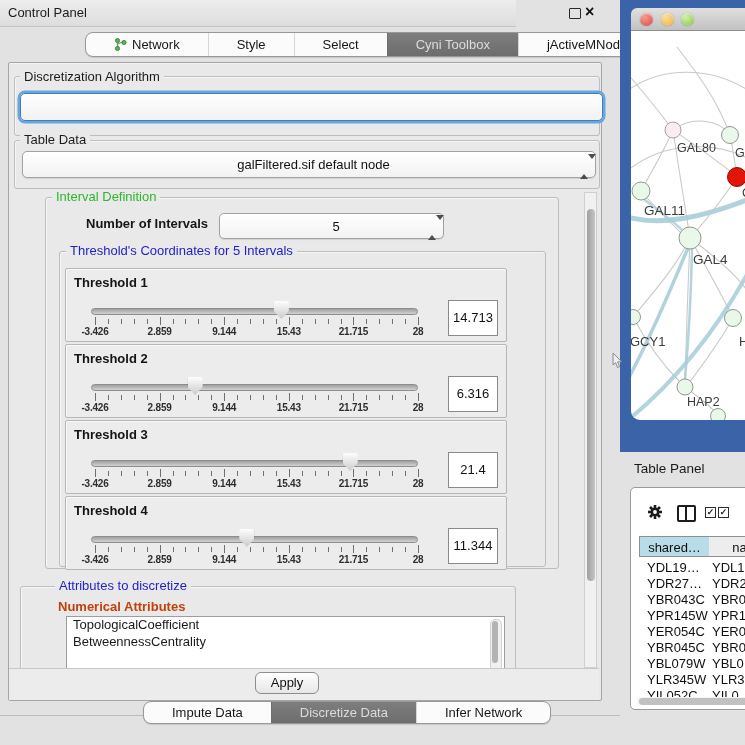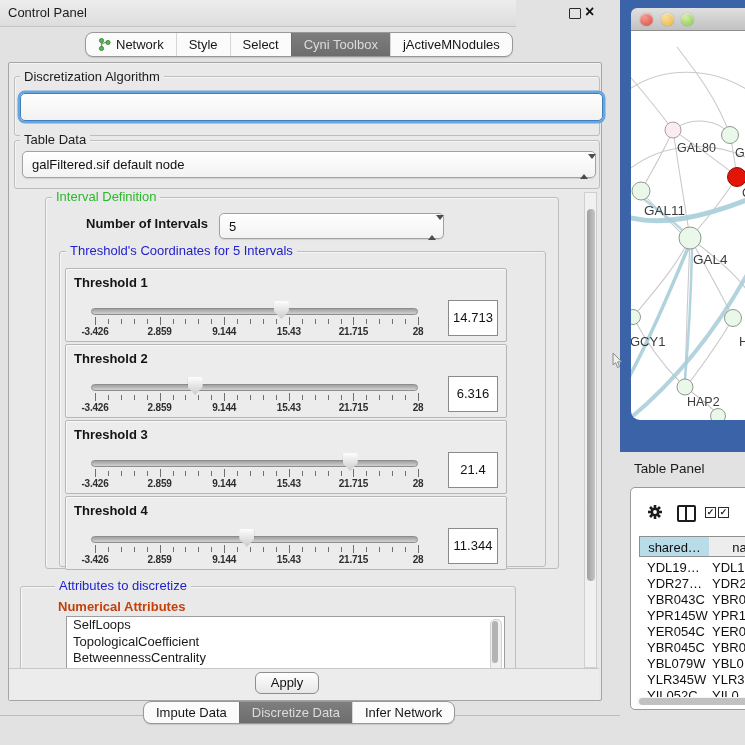--- a/index.html
+++ b/index.html
@@ -10,35 +10,35 @@
   
   #left-panel{left:0;top:0;width:620px;height:745px;background:#e2e2e2;}
   #cp-titlebar{left:0;top:0;width:516px;height:26px;
       background:linear-gradient(#ededed,#dddddd);border-bottom:1px solid #c4c4c4;}
   #cp-title{left:8px;top:5px;font-size:13px;color:#1b1b1b;}
   #float-icon{left:569px;top:8px;width:10px;height:9px;border:1.6px solid #2a2a2a;border-radius:1px;}
   #close-icon{left:585px;top:2px;font-size:16px;font-weight:bold;color:#111;line-height:20px;}
   .tabbar{display:inline-flex;border:1px solid #989898;border-radius:8px;background:#fbfbfb;
       overflow:hidden;box-shadow:0 1px 1px rgba(0,0,0,.12);}
   #tabbar{left:85px;top:32px;height:23px;}
-  .tab{padding:0 12px;line-height:22px;font-size:13px;color:#161616;white-space:nowrap;
+  .tab{padding:0 28px;line-height:22px;font-size:13px;color:#161616;white-space:nowrap;
       border-left:1px solid #d6d6d6;display:flex;align-items:center;}
   .tab:first-child{border-left:none;}
   .tab.sel{background:linear-gradient(#7e7e7e,#6d6d6d);color:#dcdcdc;border-left-color:#6d6d6d;}
   .tab .ticon{margin-right:5px;display:inline-block;width:13px;height:13px;}
   #content-box{left:8px;top:62px;width:592px;height:637px;border:1px solid #a5a5a5;
       background:#e9e9e9;border-radius:2px;box-shadow:inset 0 1px 0 #f4f4f4;}
   .group{border:1px solid #bdbdbd;border-radius:3px;box-shadow:inset 1px 1px 0 rgba(255,255,255,.6);}
   .legend{position:absolute;background:#e9e9e9;padding:0 4px;font-size:13px;color:#1c1c1c;line-height:14px;}
   .legend.green{color:var(--green-title,#2db82d);}
   .legend.blue{color:var(--blue-title,#2222cc);}
   
   .combo{background:linear-gradient(#ffffff,#f2f2f2);border:1px solid #a2a2a2;border-radius:5px;
       font-size:13px;color:#111;display:flex;align-items:center;padding-left:9px;
-      box-shadow:0 1px 1px rgba(0,0,0,.10);}
+      box-shadow:0 1px 1px rgba(0,0,0,.10);justify-content:center;}
   .spin{position:absolute;right:7px;top:50%;transform:translateY(-50%);width:8px;height:12px;}
   .spin .u{width:0;height:0;border-left:4px solid transparent;border-right:4px solid transparent;
       border-bottom:5px solid #4c4c4c;margin-bottom:2px;}
   .spin .d{width:0;height:0;border-left:4px solid transparent;border-right:4px solid transparent;
       border-top:5px solid #4c4c4c;}
   #algo-combo{left:20px;top:93px;width:572px;height:26px;
       box-shadow:0 0 0 2.5px #6ba5dd;border-color:#3f7fc1;}
   #popup{left:12px;top:84px;width:566px;height:50px;background:#fff;border:1px solid #c6c6c6;
       border-radius:4px 4px 9px 9px;box-shadow:0 4px 10px rgba(0,0,0,.30);z-index:6;}
   #pp-placeholder{left:0;right:0;top:3px;text-align:center;color:#b3b3b3;font-size:12.5px;}
@@ -324,21 +324,20 @@
             <div class="th-thumb" style="left: 173.3px;"></div>
             <div class="th-value">11.344</div>
           </div>
         </div>
     </div>
     <div class="abs group" id="attr-group">
       <span class="legend blue" id="ag-legend">Attributes to discretize</span>
       <div class="abs" id="attr-label">Numerical Attributes</div>
       <div class="abs" id="attr-list">
         <div id="attr-items">
-            <div class="attr-item">SelfLoops</div>
             <div class="attr-item">TopologicalCoefficient</div>
             <div class="attr-item">BetweennessCentrality</div>
           </div>
         <div id="attr-sb">
             <div class="thumb"></div>
           </div>
       </div>
     </div>
   </div>
   <div class="abs" id="main-sb">

